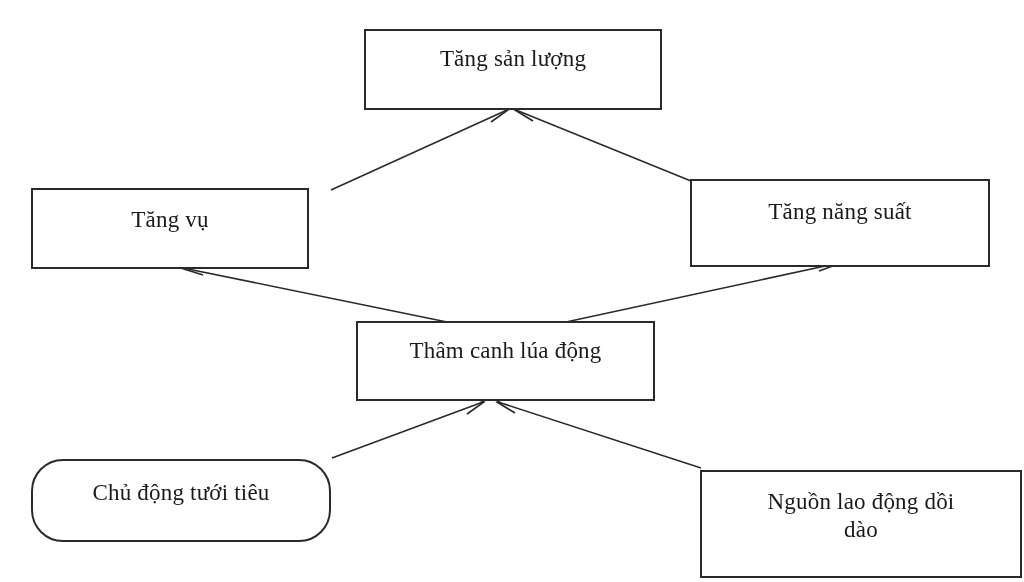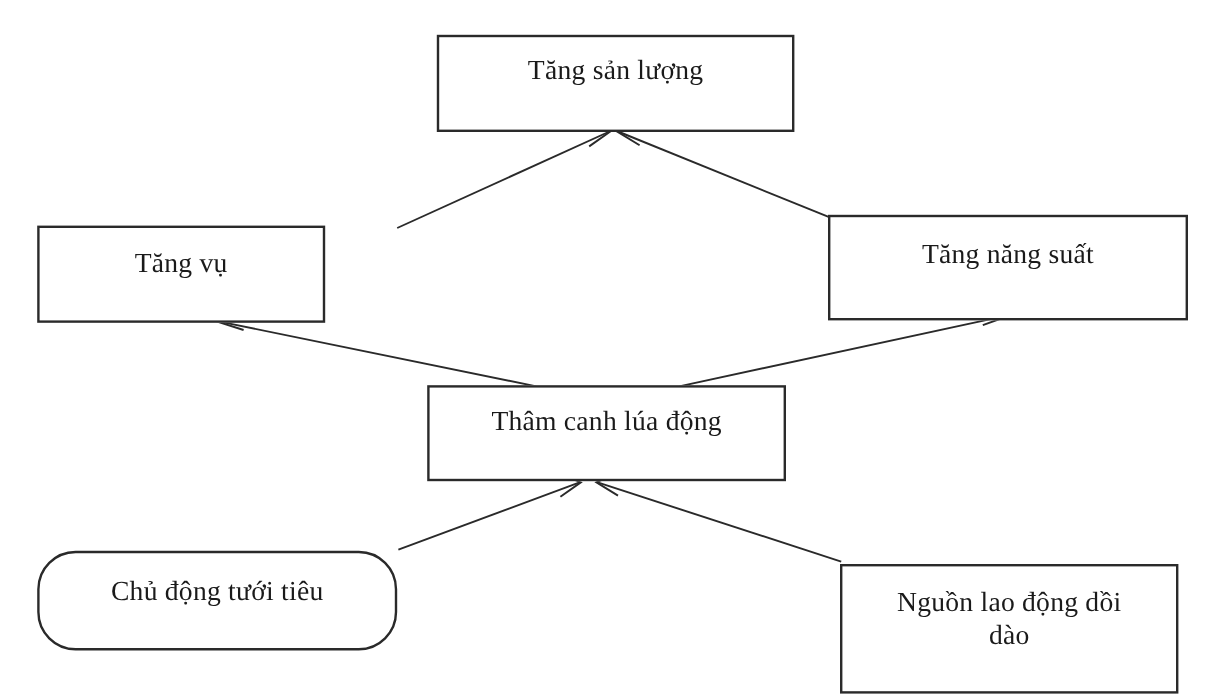--- a/index.html
+++ b/index.html
@@ -42,29 +42,29 @@
     font-size: 23px;
     line-height: 1.22;
     text-align: center;
     white-space: pre-line;
     padding: 0 8px;
     letter-spacing: 0.2px;
   }
   
   .n-top        { left: 364px; top: 29px;  width: 298px; height: 81px; }
   .n-top   .node-label { padding-top: 14px; }
-  .n-left       { left: 31px;  top: 188px; width: 240px; height: 81px; }
+  .n-left       { left: 31px;  top: 188px; width: 278px; height: 81px; }
   .n-left  .node-label { padding-top: 16px; }
   .n-right      { left: 690px; top: 179px; width: 300px; height: 88px; }
   .n-right .node-label { padding-top: 17px; }
   .n-center     { left: 356px; top: 321px; width: 299px; height: 80px; }
   .n-center .node-label { padding-top: 14px; }
   .n-botleft    { left: 31px;  top: 459px; width: 300px; height: 83px; border-radius: 32px; }
   .n-botleft .node-label { padding-top: 18px; }
-  .n-botright   { left: 700px; top: 470px; width: 282px; height: 108px; }
+  .n-botright   { left: 700px; top: 470px; width: 322px; height: 108px; }
   .n-botright .node-label { padding-top: 16px; }
 </style>
 </head>
 <body>
 
 <div id="canvas">
 
   <svg id="arrow-layer" viewBox="0 0 1024 582" width="1024" height="582" xmlns="http://www.w3.org/2000/svg">
     <g fill="none" stroke="#2a2a2a" stroke-width="1.6" stroke-linecap="butt">
 

